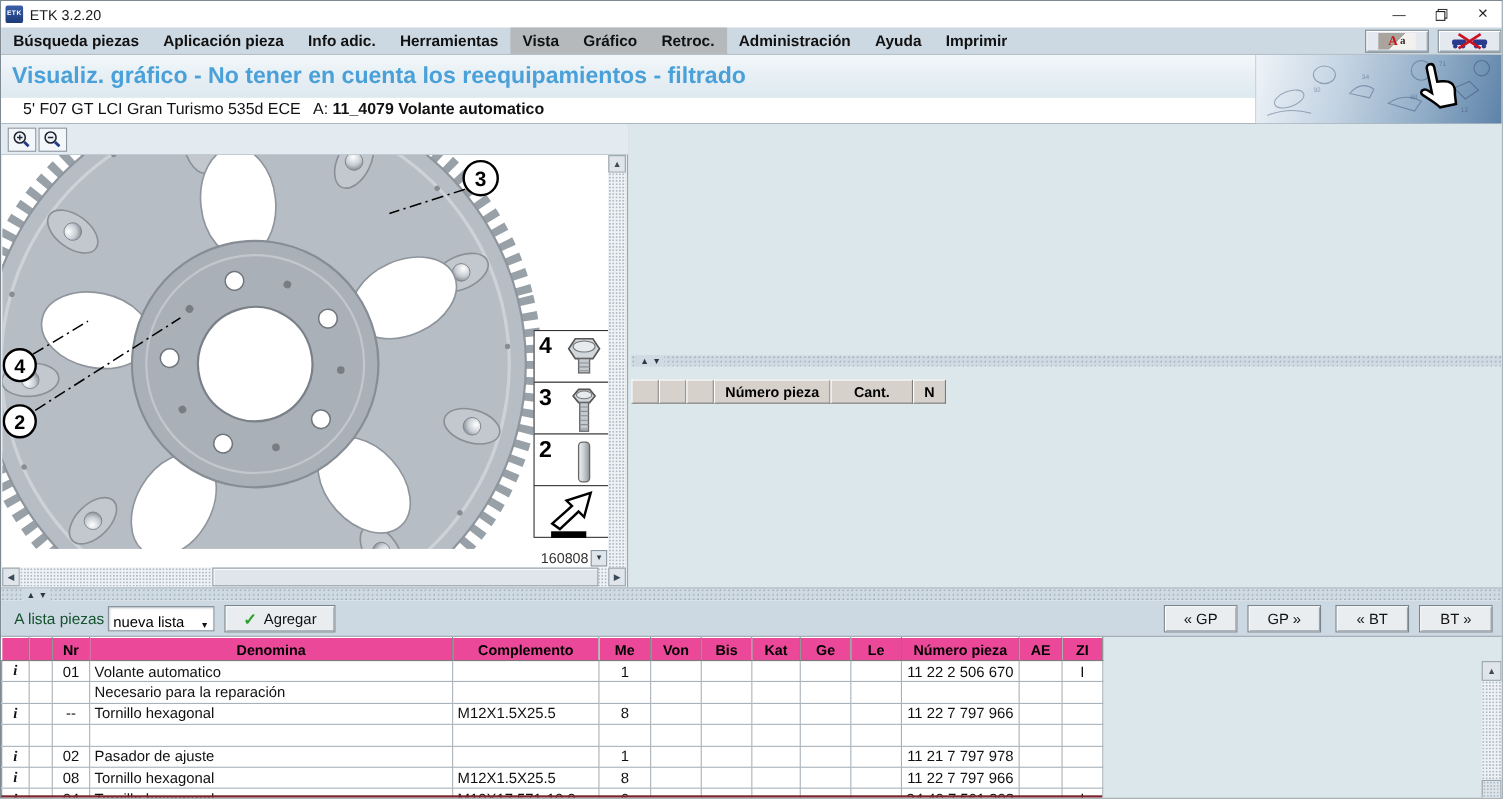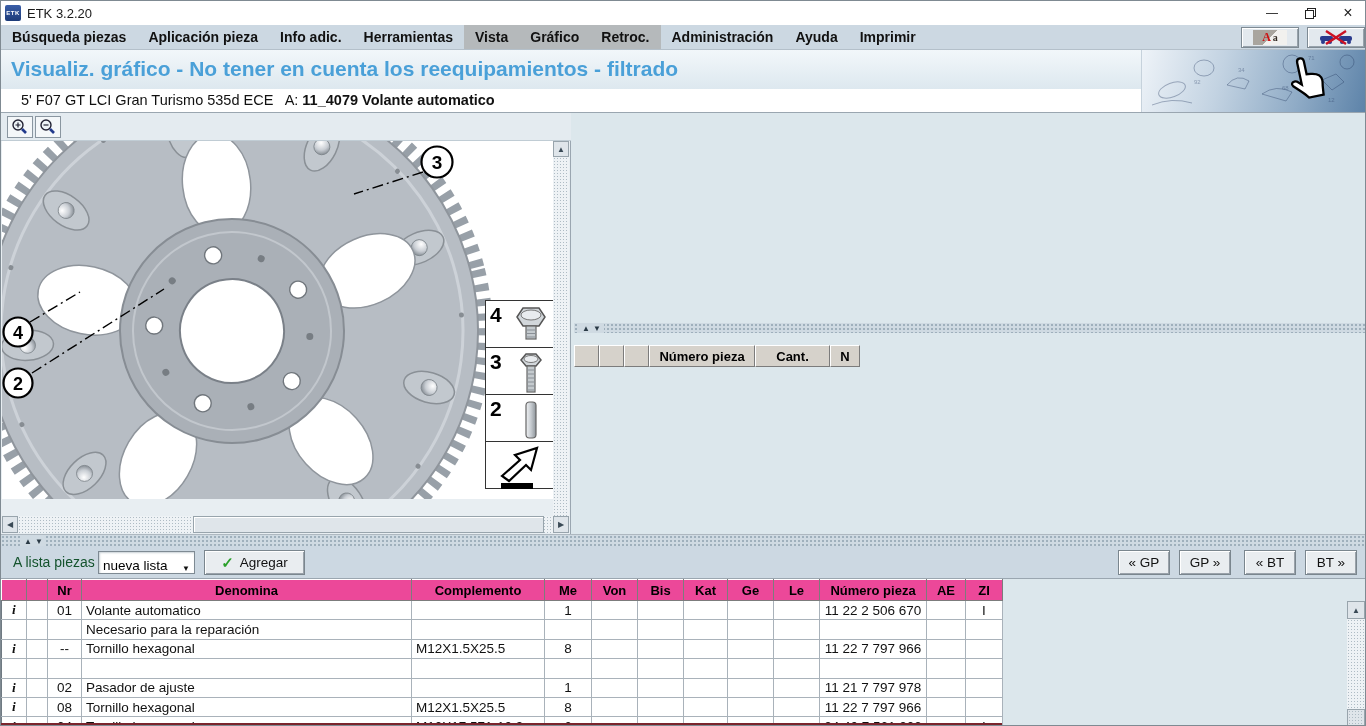--- a/index.html
+++ b/index.html
@@ -72,21 +72,21 @@
 
   
   #btoolbar{position:absolute;left:0;top:545px;width:1366px;height:33px;background:#ccd8e2;border-bottom:1px solid #9aa6b0;}
   #dest-label{position:absolute;left:12px;top:8px;font-size:14px;color:#14532d;}
   #list-combo{position:absolute;left:97px;top:5px;width:97px;height:23px;background:#fff;border:1px solid #7e8a93;box-shadow:inset 1px 1px 2px #c8d0d6;display:flex;align-items:flex-end;padding:0 4px;font-size:13.5px;}
   #list-combo .arrow{position:absolute;right:4px;font-size:8px;color:#111;}
   .btn3d{background:#e9edf0;border:1px solid #7a868e;box-shadow:inset 1px 1px 0 #fff,inset -1px -1px 0 #9aa2aa;font-size:13.5px;color:#111;display:flex;align-items:center;justify-content:center;}
   #add-btn{position:absolute;left:203px;top:4px;width:101px;height:25px;gap:6px;}
   #check-icon{color:#2aa02a;font-weight:bold;font-size:15px;}
   #navbtns{position:absolute;right:10px;top:4px;display:flex;}
-  .navbtn{width:52px;height:25px;margin-left:9px;}
+  .navbtn{width:67px;height:25px;margin-left:9px;}
   .navgap{width:4px;}
 
   
   #parts{position:absolute;left:0;top:578px;width:1366px;height:148px;background:#dce7ec;overflow:hidden;}
   #parts table{border-collapse:collapse;table-layout:fixed;width:1001px;background:#fff;border-left:1px solid #6f7a82;}
   #parts th{height:21px;background:#ec4899;border-top:1px solid #fff;border-left:1px solid #fff;border-right:1px solid #7c7c7c;border-bottom:1px solid #7c7c7c;font-size:13px;font-weight:bold;padding:0 2px;overflow:hidden;white-space:nowrap;}
   #parts td{height:19.4px;border-right:1px solid #a9b2ba;border-bottom:1px solid #a9b2ba;font-size:13.5px;padding:0 4px;overflow:hidden;white-space:nowrap;color:#111;}
   td.c{text-align:center;padding:0 1px;}
   td.info-cell{color:#b01030;font-family:"Liberation Serif",serif;font-weight:bold;font-style:italic;font-size:14px;text-align:center;}
   #maroon-line{position:absolute;left:0;top:144px;width:1001px;height:4px;background:#7a242c;}
@@ -409,20 +409,24 @@
             <span class="legend-icon" style="right:14px;top:2px;">
               <svg width="42" height="46" viewBox="0 0 42 46">
                 <path d="M3 32 L21 16 L16 11 L38 4 L32 26 L27 21 L10 37 Z" fill="#fff" stroke="#000" stroke-width="2.2"></path>
                 <rect x="2" y="39" width="32" height="6" fill="#000"></rect>
               </svg>
             </span>
           </div>
         </div>
       </div>
 
+      <div id="gnumrow">
+        <span id="gnum">160808</span>
+        <div id="gnum-drop">▼</div>
+      </div>
 
       <div id="gvscroll">
         <div class="sb-btn">▲</div>
         <div class="sb-track"></div>
       </div>
       <div id="ghscroll">
         <div class="sb-btn left">◀</div>
         <div class="sb-track">
           <div id="ghthumb"></div>
         </div>

